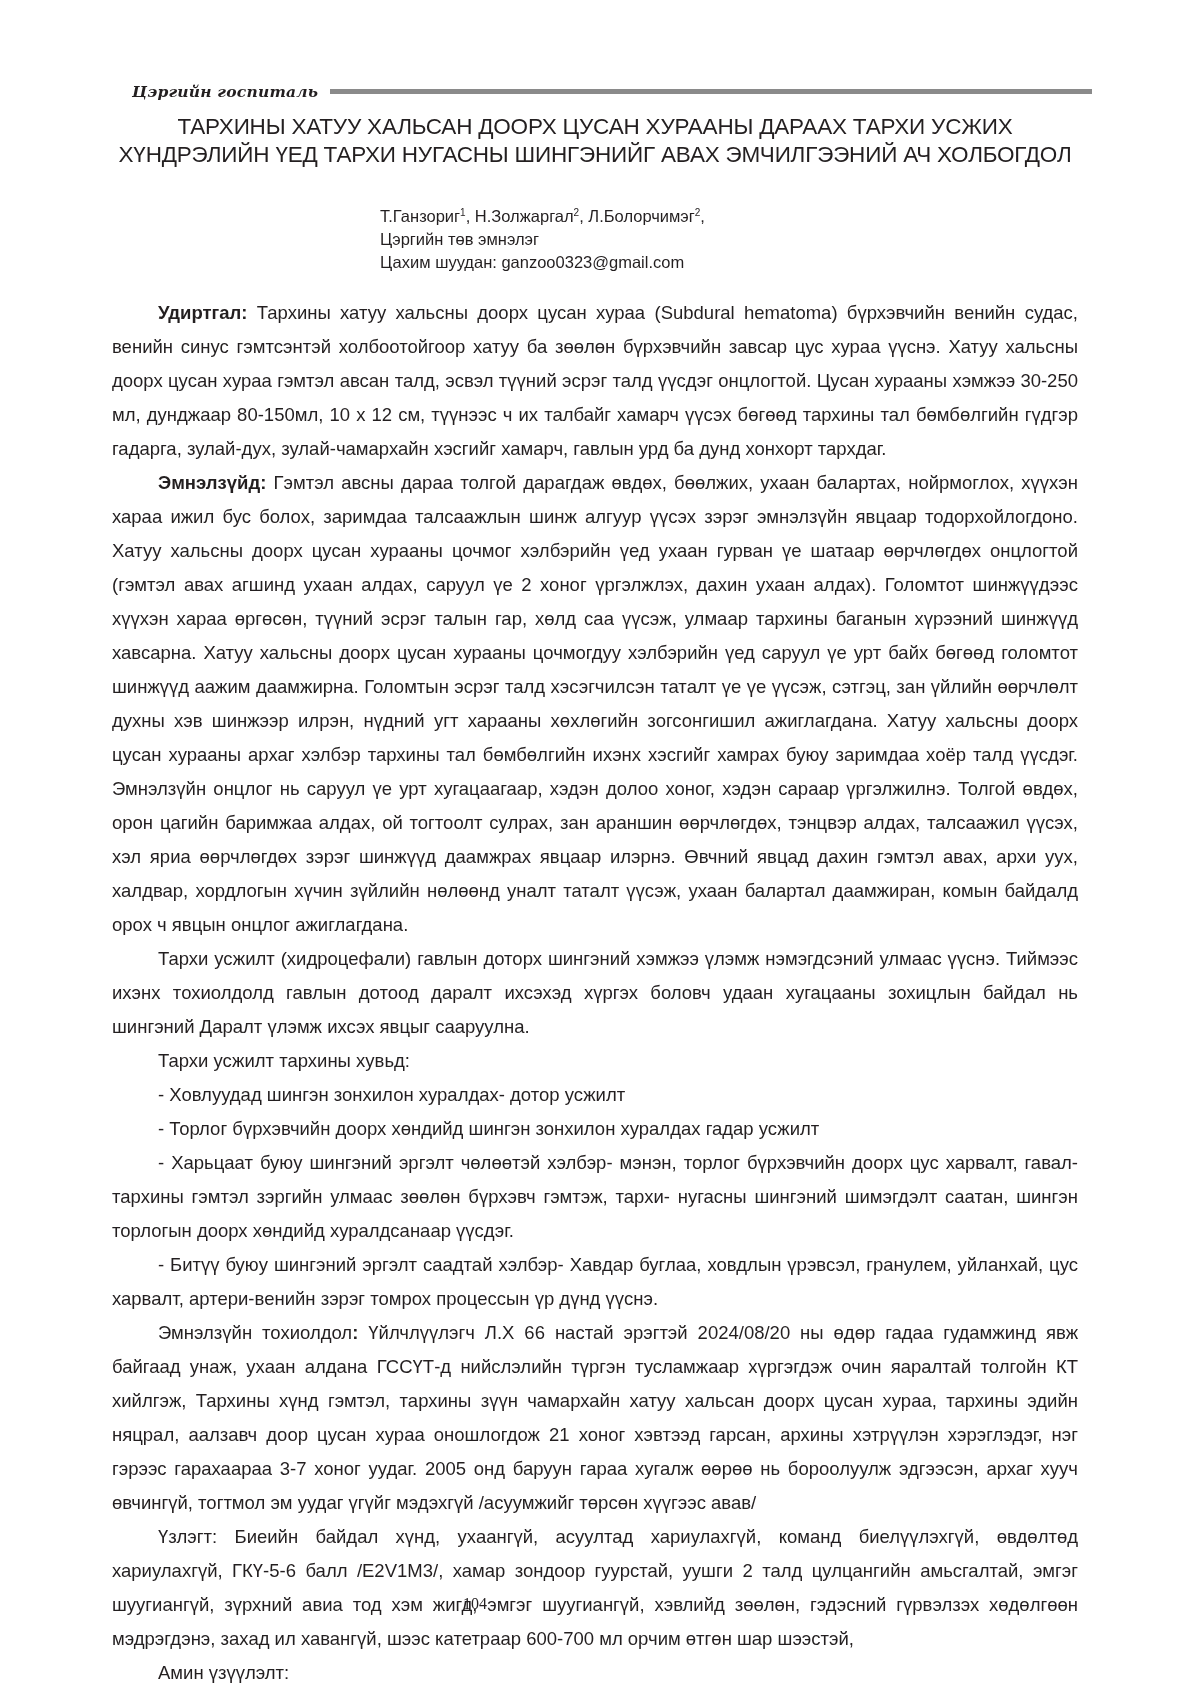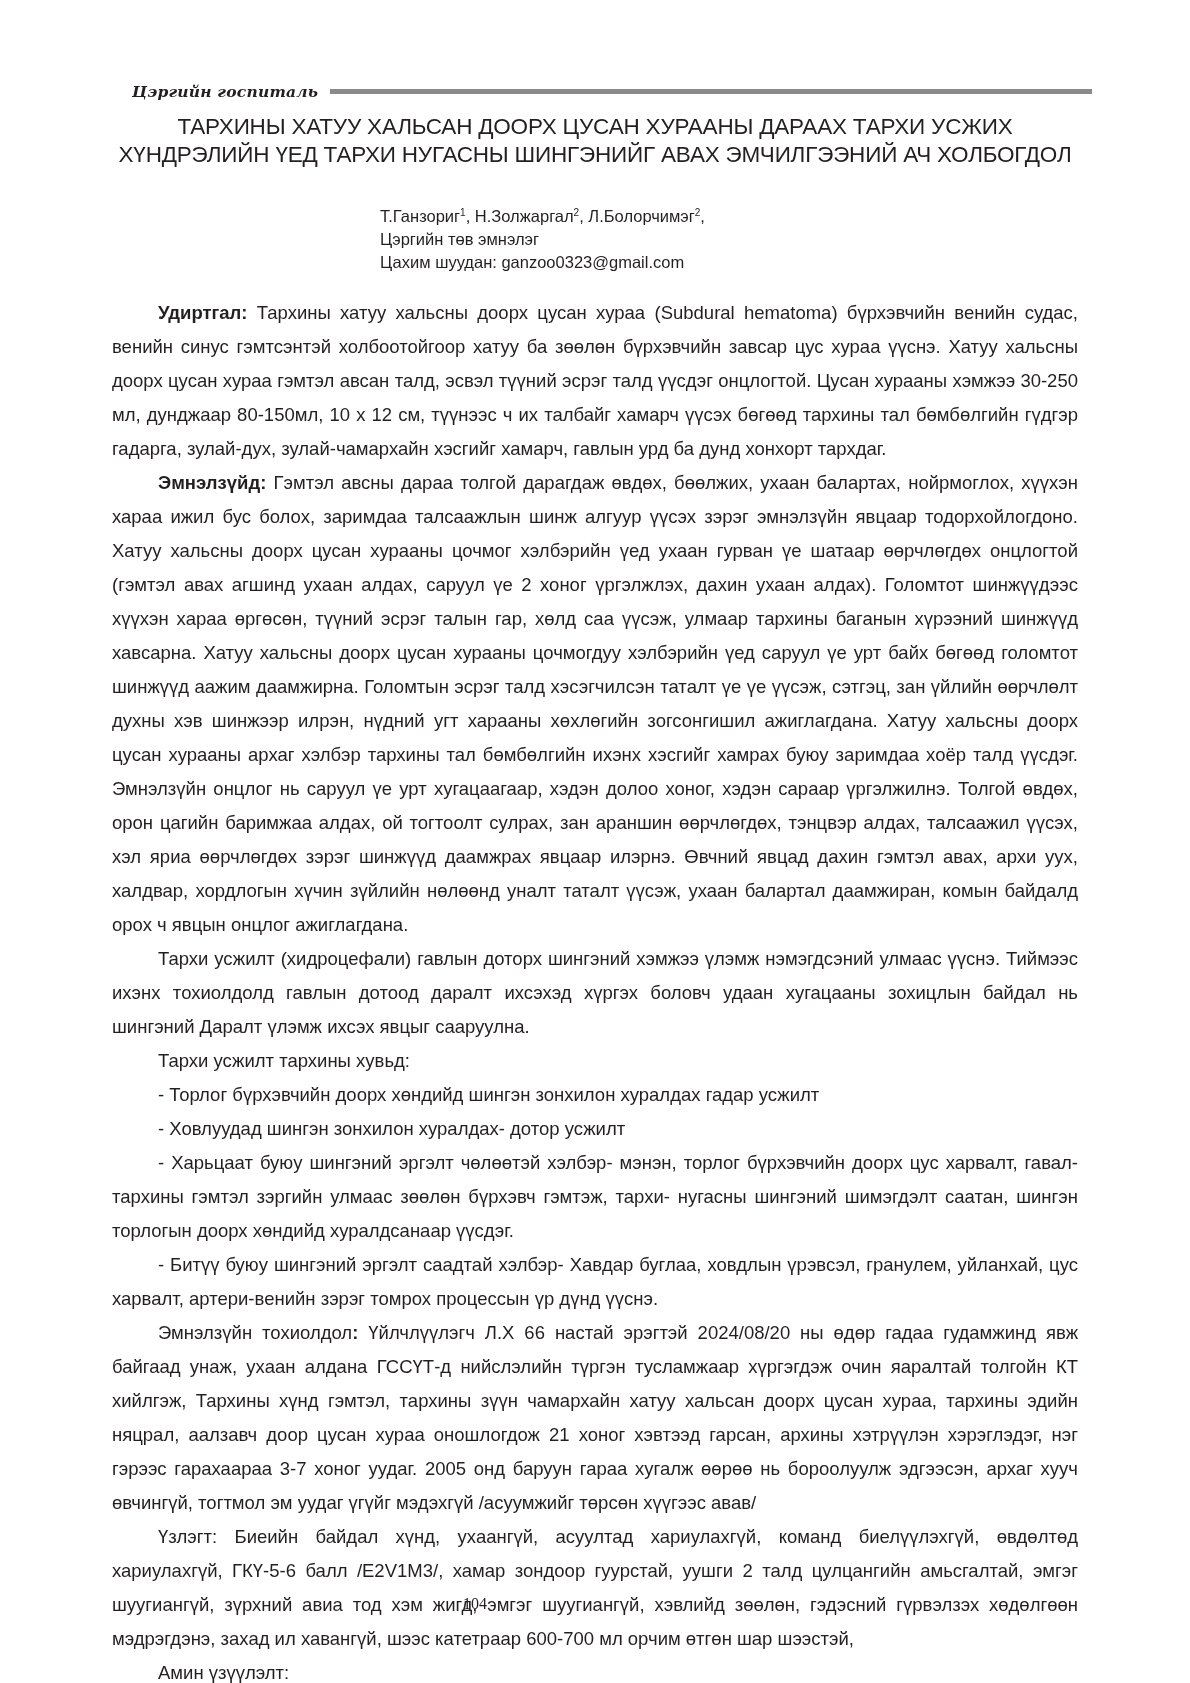--- a/index.html
+++ b/index.html
@@ -40,22 +40,22 @@
     </div>
     <div>Цэргийн төв эмнэлэг</div>
     <div>Цахим шуудан: ganzoo0323@gmail.com</div>
   </div>
 
   <div class="body">
     <p><span class="bold">Удиртгал:</span><span> Тархины хатуу хальсны доорх цусан хураа (Subdural hematoma) бүрхэвчийн венийн судас, венийн синус гэмтсэнтэй холбоотойгоор хатуу ба зөөлөн бүрхэвчийн завсар цус хураа үүснэ. Хатуу хальсны доорх цусан хураа гэмтэл авсан талд, эсвэл түүний эсрэг талд үүсдэг онцлогтой. Цусан хурааны хэмжээ 30-250 мл, дунджаар 80-150мл, 10 х 12 см, түүнээс ч их талбайг хамарч үүсэх бөгөөд тархины тал бөмбөлгийн гүдгэр гадарга, зулай-дух, зулай-чамархайн хэсгийг хамарч, гавлын урд ба дунд хонхорт тархдаг.</span></p>
     <p><span class="bold">Эмнэлзүйд:</span><span> Гэмтэл авсны дараа толгой дарагдаж өвдөх, бөөлжих, ухаан балартах, нойрмоглох, хүүхэн хараа ижил бус болох, заримдаа талсаажлын шинж алгуур үүсэх зэрэг эмнэлзүйн явцаар тодорхойлогдоно. Хатуу хальсны доорх цусан хурааны цочмог хэлбэрийн үед ухаан гурван үе шатаар өөрчлөгдөх онцлогтой (гэмтэл авах агшинд ухаан алдах, саруул үе 2 хоног үргэлжлэх, дахин ухаан алдах). Голомтот шинжүүдээс хүүхэн хараа өргөсөн, түүний эсрэг талын гар, хөлд саа үүсэж, улмаар тархины баганын хүрээний шинжүүд хавсарна. Хатуу хальсны доорх цусан хурааны цочмогдуу хэлбэрийн үед саруул үе урт байх бөгөөд голомтот шинжүүд аажим даамжирна. Голомтын эсрэг талд хэсэгчилсэн таталт үе үе үүсэж, сэтгэц, зан үйлийн өөрчлөлт духны хэв шинжээр илрэн, нүдний угт харааны хөхлөгийн зогсонгишил ажиглагдана. Хатуу хальсны доорх цусан хурааны архаг хэлбэр тархины тал бөмбөлгийн ихэнх хэсгийг хамрах буюу заримдаа хоёр талд үүсдэг. Эмнэлзүйн онцлог нь саруул үе урт хугацаагаар, хэдэн долоо хоног, хэдэн сараар үргэлжилнэ. Толгой өвдөх, орон цагийн баримжаа алдах, ой тогтоолт сулрах, зан араншин өөрчлөгдөх, тэнцвэр алдах, талсаажил үүсэх, хэл яриа өөрчлөгдөх зэрэг шинжүүд даамжрах явцаар илэрнэ. Өвчний явцад дахин гэмтэл авах, архи уух, халдвар, хордлогын хүчин зүйлийн нөлөөнд уналт таталт үүсэж, ухаан балартал даамжиран, комын байдалд орох ч явцын онцлог ажиглагдана.</span></p>
     <p>Тархи усжилт (хидроцефали) гавлын доторх шингэний хэмжээ үлэмж нэмэгдсэний улмаас үүснэ. Тиймээс ихэнх тохиолдолд гавлын дотоод даралт ихсэхэд хүргэх боловч удаан хугацааны зохицлын байдал нь шингэний Даралт үлэмж ихсэх явцыг сааруулна.</p>
     <p>Тархи усжилт тархины хувьд:</p>
+    <p class="list-item">-  Ховлуудад шингэн зонхилон хуралдах- дотор усжилт</p>
     <p class="list-item">-  Торлог бүрхэвчийн доорх хөндийд шингэн зонхилон хуралдах гадар усжилт</p>
-    <p class="list-item">-  Ховлуудад шингэн зонхилон хуралдах- дотор усжилт</p>
     <p>- Харьцаат буюу шингэний эргэлт чөлөөтэй хэлбэр- мэнэн, торлог бүрхэвчийн доорх цус харвалт, гавал-тархины гэмтэл зэргийн улмаас зөөлөн бүрхэвч гэмтэж, тархи- нугасны шингэний шимэгдэлт саатан, шингэн торлогын доорх хөндийд хуралдсанаар үүсдэг.</p>
     <p>- Битүү буюу шингэний эргэлт саадтай хэлбэр- Хавдар буглаа, ховдлын үрэвсэл, гранулем, уйланхай, цус харвалт, артери-венийн зэрэг томрох процессын үр дүнд үүснэ.</p>
     <p><span>Эмнэлзүйн тохиолдол</span><span class="bold">:</span><span> Үйлчлүүлэгч Л.Х 66 настай эрэгтэй 2024/08/20 ны өдөр гадаа гудамжинд явж байгаад унаж, ухаан алдана ГССҮТ-д нийслэлийн түргэн тусламжаар хүргэгдэж очин яаралтай толгойн КТ хийлгэж, Тархины хүнд гэмтэл, тархины зүүн чамархайн хатуу хальсан доорх цусан хураа, тархины эдийн няцрал, аалзавч доор цусан хураа оношлогдож 21 хоног хэвтээд гарсан, архины хэтрүүлэн хэрэглэдэг, нэг гэрээс гарахаараа 3-7 хоног уудаг. 2005 онд баруун гараа хугалж өөрөө нь бороолуулж эдгээсэн, архаг хууч өвчингүй, тогтмол эм уудаг үгүйг мэдэхгүй  /асуумжийг төрсөн хүүгээс авав/</span></p>
     <p>Үзлэгт: Биеийн байдал хүнд, ухаангүй, асуултад хариулахгүй, команд биелүүлэхгүй, өвдөлтөд хариулахгүй, ГКҮ-5-6 балл /E2V1M3/, хамар зондоор гуурстай,  уушги 2 талд цулцангийн амьсгалтай, эмгэг шуугиангүй, зүрхний авиа тод хэм жигд, эмгэг шуугиангүй, хэвлийд зөөлөн, гэдэсний гүрвэлзэх хөдөлгөөн мэдрэгдэнэ, захад ил хавангүй, шээс катетраар 600-700 мл орчим өтгөн шар шээстэй,</p>
     <p>Амин үзүүлэлт:</p>
     <p>АД-126/81 ДД-103</p>
   </div>
 
   <div class="page-number">104</div>
 </div>

